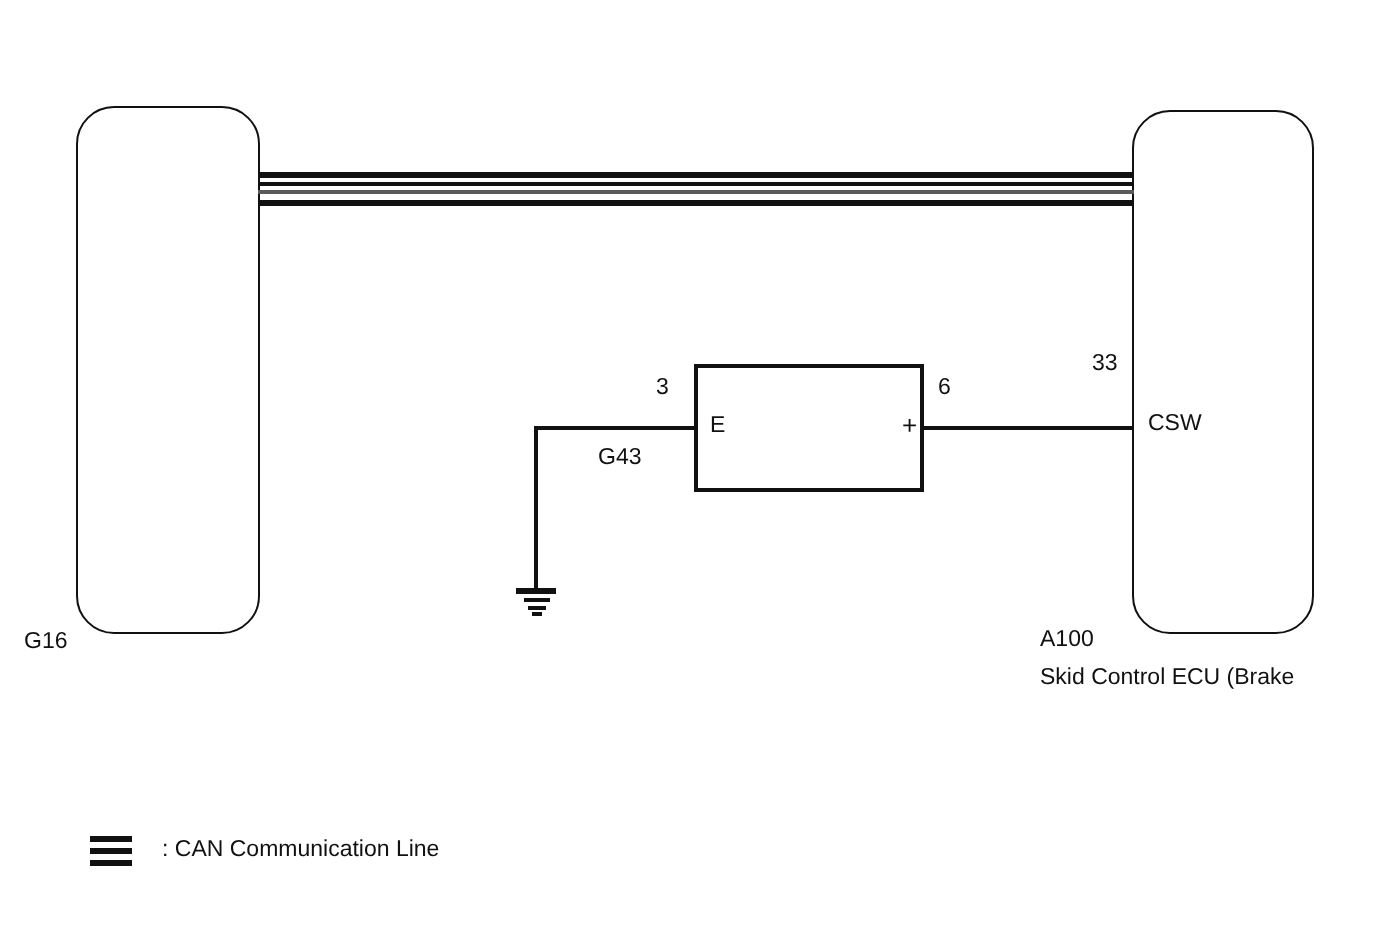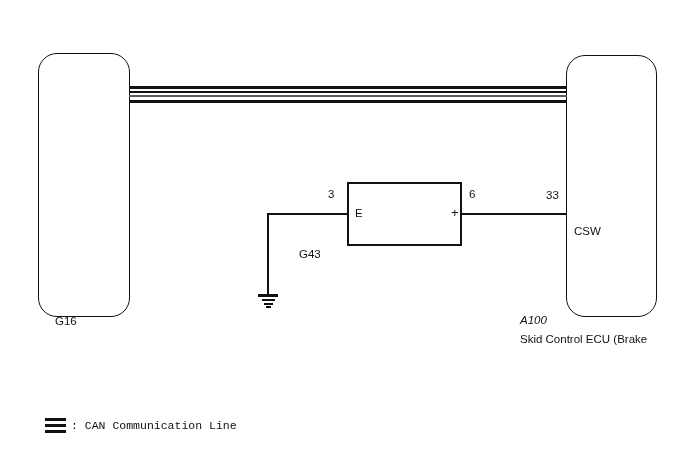--- a/index.html
+++ b/index.html
@@ -118,35 +118,35 @@
 
   <div>
     <div class="gnd-bar" style="left:258px; top:294px; width:20px; height:3px;"></div>
     <div class="gnd-bar" style="left:262px; top:299px; width:13px; height:2px;"></div>
     <div class="gnd-bar" style="left:264px; top:303px; width:9px;  height:2px;"></div>
     <div class="gnd-bar" style="left:266px; top:306px; width:5px;  height:2px;"></div>
   </div>
 
   <span class="lbl" style="left:328px; top:188px;">3</span>
   <span class="lbl" style="left:469px; top:188px;">6</span>
-  <span class="lbl" style="left:546px; top:189px;text-align:right;">33</span>
+  <span class="lbl" style="left:546px; top:176px;text-align:right;">33</span>
 
   <span class="lbl" style="left:355px; top:207px;">E</span>
   <span class="lbl plus-sign" style="left:451px; top:206px;">+</span>
-  <span class="lbl" style="left:574px; top:225px;">CSW</span>
+  <span class="lbl" style="left:574px; top:206px;">CSW</span>
 
-  <span class="lbl" style="left:299px; top:248px;">G43</span>
+  <span class="lbl" style="left:299px; top:223px;">G43</span>
 
-  <span class="lbl" style="left:12px; top:315px;margin-left:43px;">G16</span>
+  <span class="lbl" style="left:12px; top:315px;">G16</span>
 
-  <span class="lbl" style="left:520px; top:314px;font-style:italic;">A100</span>
+  <span class="lbl" style="left:520px; top:314px;">A100</span>
   <div class="lbl two-line" style="left:520px; top:333px;">
     <span>Skid Control ECU (Brake</span>
   </div>
 
   <div class="legend-icon">
     <div class="bar"></div>
     <div class="bar"></div>
     <div class="bar"></div>
   </div>
-  <span class="lbl" style="left:71px; top:419px;font-family:Liberation Mono, monospace;">: CAN Communication Line</span>
+  <span class="lbl" style="left:81px; top:419px;">: CAN Communication Line</span>
 
 </div>
 
 </body></html>

